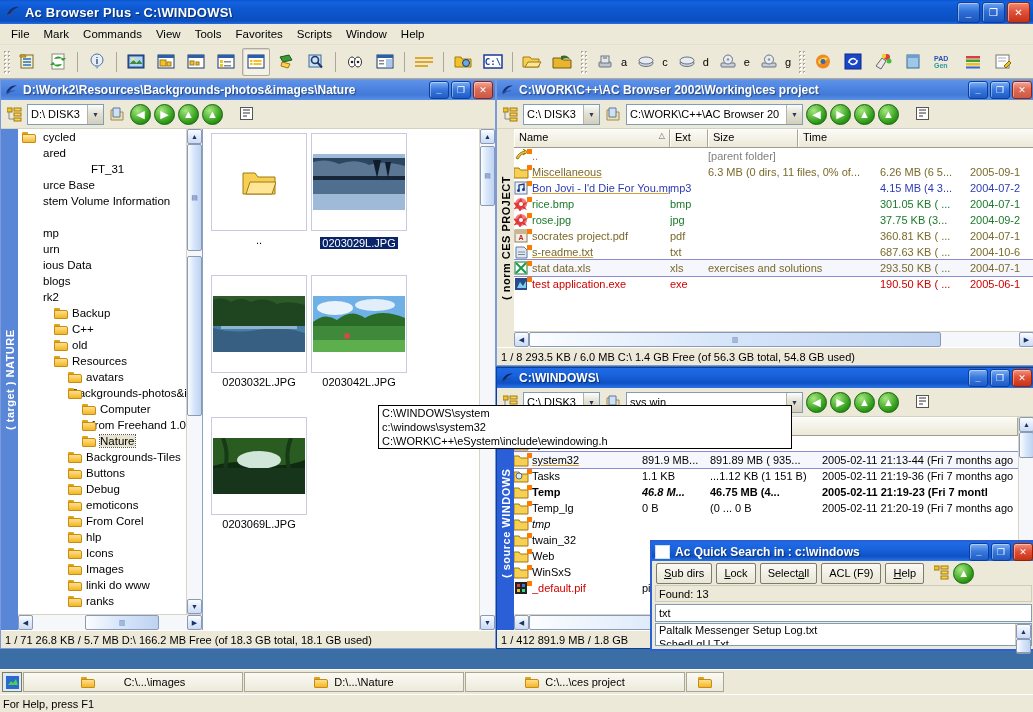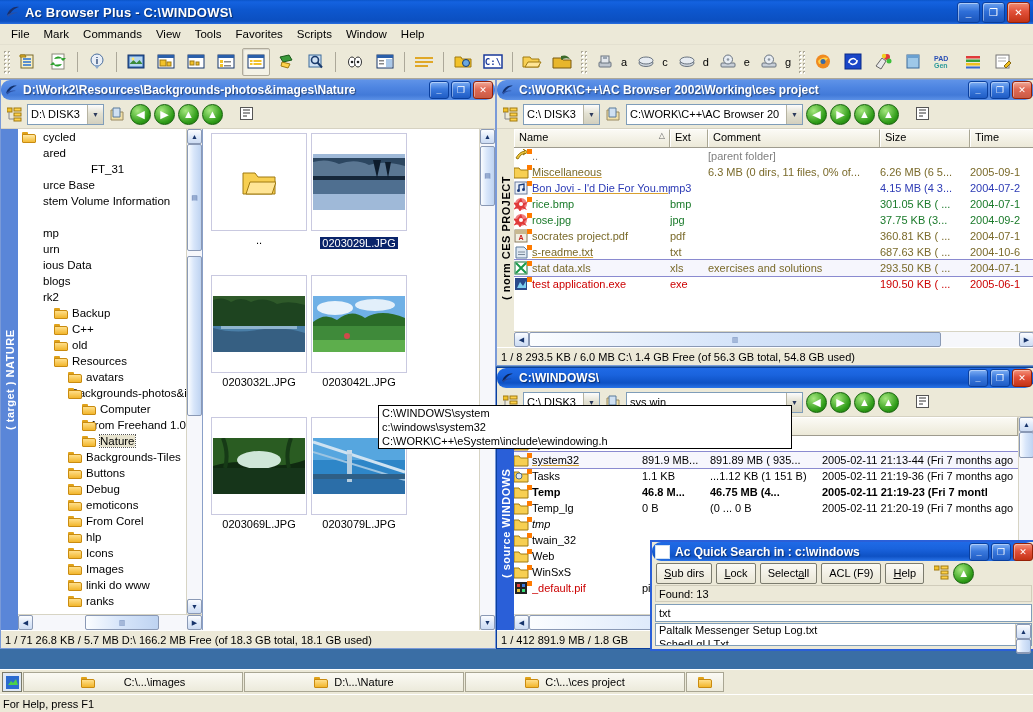--- a/index.html
+++ b/index.html
@@ -42,21 +42,21 @@
   .sep{width:1px;height:20px;background:#aca899;margin:0 4px;}
   .drvlabel{font-size:11px;padding:0 4px 0 1px;}
 
   
   .mdi{flex:1;position:relative;background:#3a6ea5;overflow:hidden;}
 
   
   .child{position:absolute;background:#ece9d8;border:1px solid #0a3f9e;display:flex;flex-direction:column;}
   .child.inactive{border-color:#7a9ad8;}
   .ctitle{height:20px;flex:0 0 20px;display:flex;align-items:center;padding-left:3px;color:#fff;
-    background:linear-gradient(to bottom,#1f6ae6 0%,#1a63dd 35%,#0e51c4 75%,#2a74e8 100%);border-radius:9px;}
+    background:linear-gradient(to bottom,#1f6ae6 0%,#1a63dd 35%,#0e51c4 75%,#2a74e8 100%);}
   .child.inactive .ctitle{background:linear-gradient(to bottom,#5f93e8 0%,#4f86e2 35%,#427ad8 75%,#5b90e6 100%);}
   .ctitle .ct-txt{font-weight:bold;font-size:12px;flex:1;text-shadow:1px 1px 1px rgba(0,0,0,.45);white-space:nowrap;overflow:hidden;}
   .cbtns{display:flex;gap:2px;padding-right:2px;}
   .cbtn{width:18px;height:16px;border:1px solid #0a3f9e;border-radius:3px;
     background:linear-gradient(to bottom,#7fb0f5,#3a79dd 45%,#1f5cc4);
     display:flex;align-items:center;justify-content:center;color:#fff;font-size:9px;font-weight:bold;
     box-shadow:inset 1px 1px 0 rgba(255,255,255,.4);}
   .cbtn.close{background:linear-gradient(to bottom,#f3937b,#e2513a 45%,#c33316);border-color:#962107;}
   .child.inactive .cbtn.close{background:linear-gradient(to bottom,#f0a998,#e06a55 45%,#c95a45);}
 
@@ -646,35 +646,20 @@
                     <rect width="92" height="56" fill="#0f2a10"></rect>
                     <path d="M0 0 h92 v22 q-20 8-44 4 q-26-5-48 2z" fill="#2a5c22"></path>
                     <ellipse cx="46" cy="22" rx="22" ry="9" fill="#cfe6d8"></ellipse>
                     <path d="M0 30 h92 v26 H0z" fill="#16351a"></path>
                     <path d="M10 0 q6 16 2 30" stroke="#163a16" stroke-width="4" fill="none"></path>
                     <path d="M78 0 q-6 16-2 30" stroke="#163a16" stroke-width="4" fill="none"></path>
                   </svg>
                 </div>
                 <div class="thumblabel"><span class="">0203069L.JPG</span></div>
               </div>
-              <div class="thumbcell" style="left: 108px; top: 288px;">
-                <div class="thumbbox">
-                  <svg width="92" height="56">
-                    <rect width="92" height="56" fill="#2e86c8"></rect>
-                    <rect y="0" width="92" height="22" fill="#56a6df"></rect>
-                    <rect y="40" width="92" height="16" fill="#2b6ea8"></rect>
-                    <path d="M0 4 L92 34" stroke="#cfe3f2" stroke-width="3"></path>
-                    <path d="M0 14 L92 42" stroke="#9cc4e2" stroke-width="2"></path>
-                    <rect x="34" y="12" width="5" height="32" fill="#cbdcea"></rect>
-                    <path d="M34 16 h5 v28 h-5z" fill="#b4cde0"></path>
-                    <rect y="36" width="92" height="5" fill="#2f5f86"></rect>
-                  </svg>
-                </div>
-                <div class="thumblabel"><span class="">0203079L.JPG</span></div>
-              </div>
             </div>
           <div class="vsb">
             <div class="sbbtn">▲</div>
             <div class="sbtrack" style="flex:1;width:15px;position:relative;">
               <div class="sbthumb" style="position:absolute;top:2px;left:0;width:13px;height:58px;">▤</div>
             </div>
             <div class="sbbtn">▼</div>
           </div>
         </div>
       </div>
@@ -740,21 +725,20 @@
       </div>
 
       <div style="flex:1;display:flex;min-height:0;">
         <div class="vtab cream">
           <span>( norm    CES PROJECT</span>
         </div>
         <div style="flex:1;display:flex;flex-direction:column;min-height:0;background:#fff;">
           <div class="lhdr" id="w2-hdr">
               <div style="width: 156px;">Name<span style="float: right; font-size: 8px; color: rgb(102, 102, 102);">△</span></div>
               <div style="width: 38px;">Ext</div>
-              <div style="width: 172px;">Comment</div>
               <div style="width: 90px;">Size</div>
               <div style="width: 60px; flex: 1 1 0%;">Time</div>
             </div>
           <div style="flex:1;overflow:hidden;position:relative;" id="w2-rows">
               <div class="frow">
                 <span class="ic"><svg width="15" height="14">
                     <path d="M2 9 q3-6 9-7 l-2-2 5 3 -5 3 2-2 q-5 1-7 6z" fill="#f0c63a" stroke="#9a7a10"></path>
                   </svg><span class="orangedot" style="right: -2px; top: 0px;"></span></span>
                 <span class="nm" style="color: rgb(128, 128, 128);">..</span>
                 <span class="ext" style="color: rgb(128, 128, 128);"></span>
@@ -962,21 +946,21 @@
                 <span style="flex: 0 0 110px; overflow: hidden; color: rgb(0, 0, 0);">Tasks</span>
                 <span style="flex: 0 0 68px; overflow: hidden;">1.1 KB</span>
                 <span style="flex: 0 0 112px; overflow: hidden;">...1.12 KB (1 151  B)</span>
                 <span style="flex: 1 1 0%; overflow: hidden; white-space: nowrap;">2005-02-11 21:19-36 (Fri 7 months ago</span>
               </div>
               <div class="frow" style="font-weight: bold;">
                 <span class="ic"><svg width="15" height="14">
                     <path d="M0 3 h5 l1.5 2 H14 v8 H0z" fill="#f7cf52" stroke="#a07a10"></path>
                   </svg><span class="orangedot" style="right: -2px; top: 0px;"></span></span>
                 <span style="flex: 0 0 110px; overflow: hidden; color: rgb(0, 0, 0);">Temp</span>
-                <span style="flex: 0 0 68px; overflow: hidden;">46.8 M...</span>
+                <span style="flex: 0 0 68px; overflow: hidden; font-style: italic;">46.8 M...</span>
                 <span style="flex: 0 0 112px; overflow: hidden;">46.75 MB  (4...</span>
                 <span style="flex: 1 1 0%; overflow: hidden; white-space: nowrap;">2005-02-11 21:19-23 (Fri 7 montl</span>
               </div>
               <div class="frow">
                 <span class="ic"><svg width="15" height="14">
                     <path d="M0 3 h5 l1.5 2 H14 v8 H0z" fill="#f7cf52" stroke="#a07a10"></path>
                   </svg><span class="orangedot" style="right: -2px; top: 0px;"></span></span>
                 <span style="flex: 0 0 110px; overflow: hidden; color: rgb(0, 0, 0);">Temp_lg</span>
                 <span style="flex: 0 0 68px; overflow: hidden;">0 B</span>
                 <span style="flex: 0 0 112px; overflow: hidden;">(0 ...  0 B</span>

